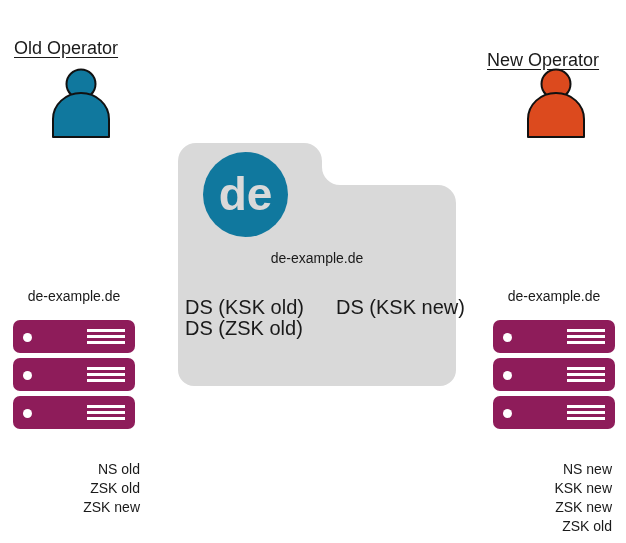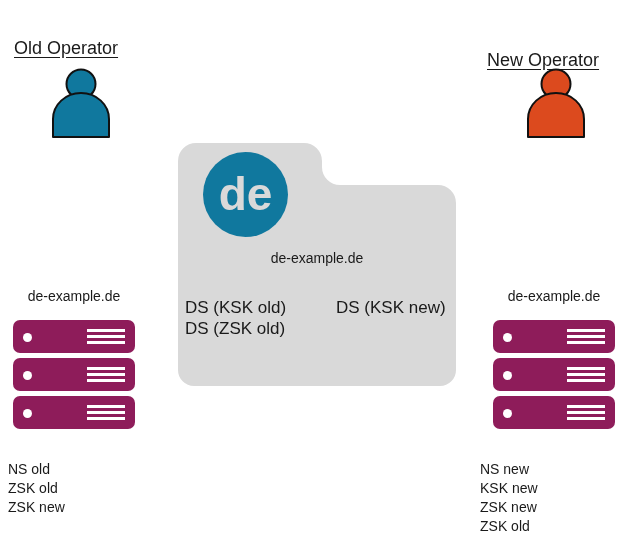--- a/index.html
+++ b/index.html
@@ -61,21 +61,21 @@
     text-align: center;
     font-size: 14px;
     color: #1a1a1a;
   }
   #folder-domain {
     left: 178px;
     top: 250px;
   }
   .ds-col {
     position: absolute;
-    font-size: 17px;
+    font-size: 20px;
     line-height: 21px;
     color: #1a1a1a;
     white-space: nowrap;
   }
   #ds-old { left: 185px; top: 297px; }
   #ds-new { left: 336px; top: 297px; }
 
   #de-logo {
     position: absolute;
     left: 203px;
@@ -134,21 +134,21 @@
     background: #ffffff;
     margin-bottom: 3px;
   }
   .server .vents i:last-child { margin-bottom: 0; }
 
   
   .key-list {
     position: absolute;
     font-size: 14px;
     line-height: 19px;
-    text-align: left;
+    text-align: right;
     color: #1a1a1a;
   }
   #keys-left  { left: 8px;  top: 460px; width: 132px; }
   #keys-right { left: 480px; top: 460px; width: 132px; }
   .key-list div { white-space: nowrap; }
 </style>
 </head>
 <body>
 
 <div class="stage">

